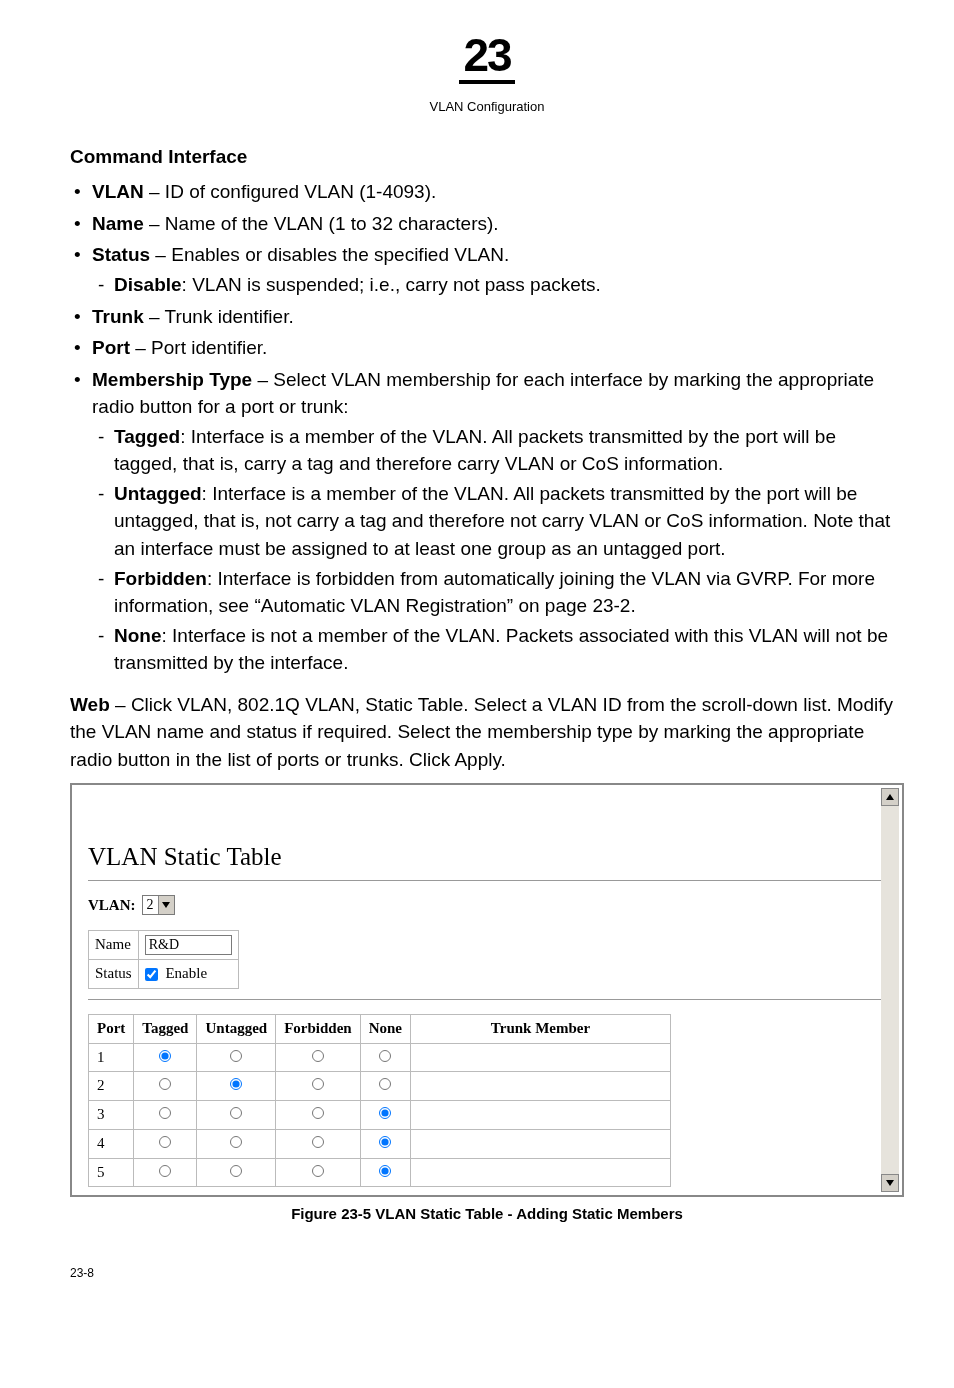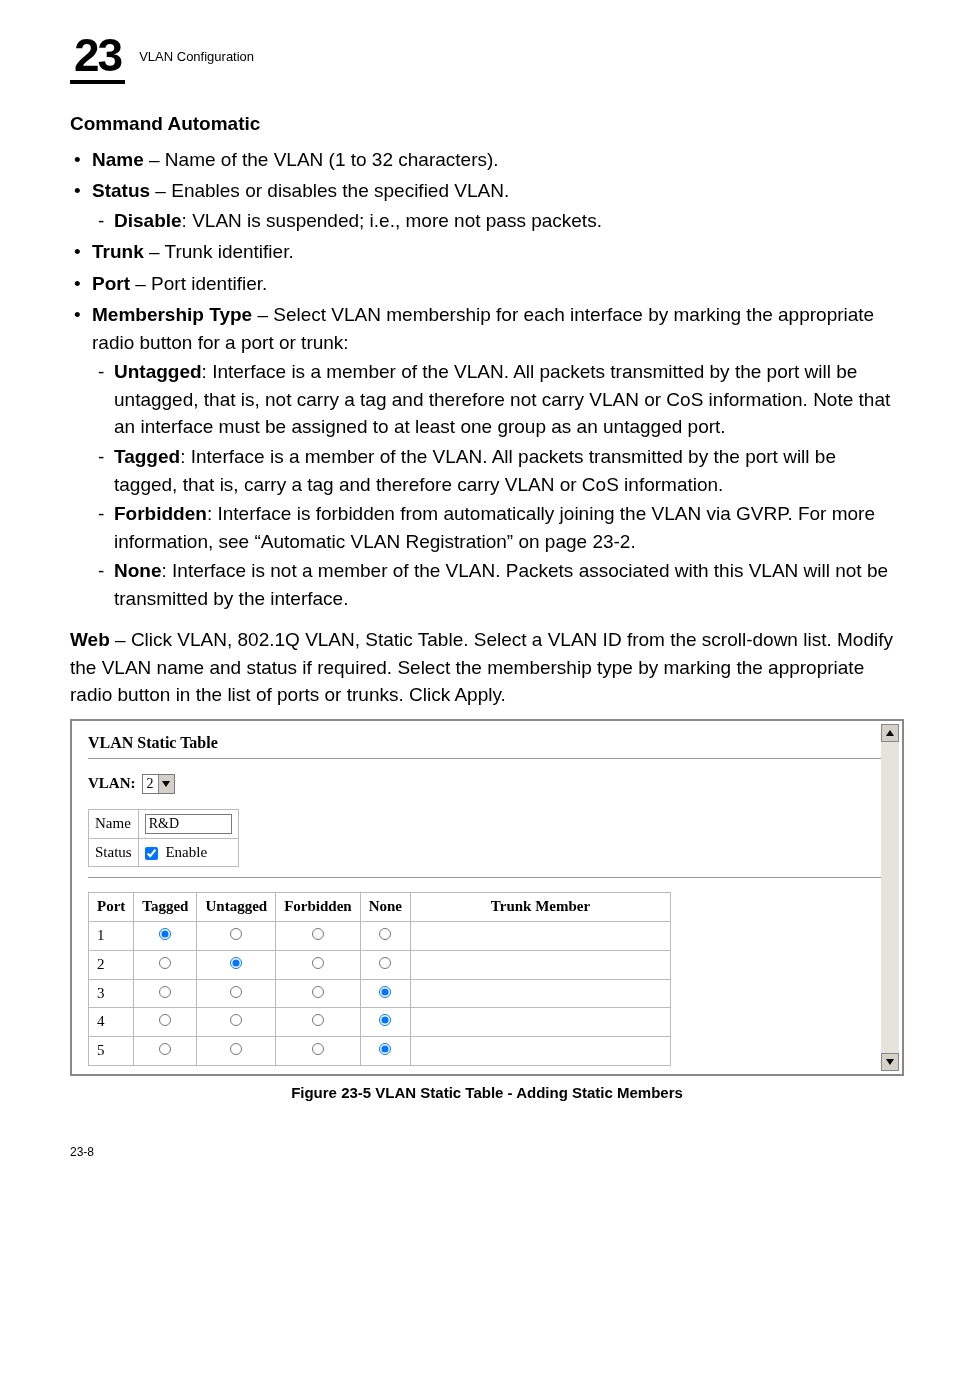--- a/index.html
+++ b/index.html
@@ -10,20 +10,21 @@
     color: #000;
     background: #fff;
     width: 954px;
     padding: 30px 50px 40px 70px;
   }
   .chapter-head {
     display: flex;
     align-items: center;
     gap: 14px;
     margin-bottom: 26px;
+    flex-direction: column;
   }
   .chapter-num {
     font-size: 46px;
     font-weight: 900;
     font-family: "Arial Black", Arial, sans-serif;
     line-height: 1;
     padding: 2px 4px;
     border-bottom: 4px solid #000;
     letter-spacing: -2px;
   }
@@ -59,23 +60,24 @@
   .para { margin-top: 14px; margin-bottom: 10px; }
   .figure-panel {
     border: 2px solid #888;
     background: #fff;
     padding: 10px 16px 8px;
     margin-top: 8px;
     position: relative;
   }
   .figure-title {
     font-family: "Times New Roman", serif;
-    font-weight: bold;
-    font-size: 16px;
+    font-weight: normal;
+    font-size: 25px;
     margin-bottom: 2px;
+    margin-top: 44px;
   }
   .figure-hr { border: none; border-top: 1px solid #999; margin: 4px 0 14px; }
   .vlan-label { font-family: "Times New Roman", serif; font-weight: bold; font-size: 15px; }
   .vlan-row { display: flex; align-items: center; gap: 6px; margin-bottom: 14px; }
   .select-like {
     display: inline-flex;
     align-items: center;
     border: 1px solid #7a7a7a;
     background: #fff;
     height: 20px;
@@ -139,35 +141,36 @@
   .page-num { margin-top: 40px; font-size: 12px; }
 </style>
 </head>
 <body>
 
 <div class="chapter-head">
   <div class="chapter-num">23</div>
   <div class="chapter-title">VLAN Configuration</div>
 </div>
 
-<div class="section-heading">Command Automatic</div>
+<div class="section-heading">Command Interface</div>
 
 <ul class="top">
+  <li><b>VLAN</b><span> – ID of configured VLAN (1-4093).</span></li>
   <li><b>Name</b><span> – Name of the VLAN (1 to 32 characters).</span></li>
   <li><b>Status</b><span> – Enables or disables the specified VLAN.</span>
     <ul class="sub">
-      <li><b>Disable</b><span>: VLAN is suspended; i.e., more not pass packets.</span></li>
+      <li><b>Disable</b><span>: VLAN is suspended; i.e., carry not pass packets.</span></li>
     </ul>
   </li>
   <li><b>Trunk</b><span> – Trunk identifier.</span></li>
   <li><b>Port</b><span> – Port identifier.</span></li>
   <li><b>Membership Type</b><span> – Select VLAN membership for each interface by marking the appropriate radio button for a port or trunk:</span>
     <ul class="sub">
+      <li><b>Tagged</b><span>: Interface is a member of the VLAN. All packets transmitted by the port will be tagged, that is, carry a tag and therefore carry VLAN or CoS information.</span></li>
       <li><b>Untagged</b><span>: Interface is a member of the VLAN. All packets transmitted by the port will be untagged, that is, not carry a tag and therefore not carry VLAN or CoS information. Note that an interface must be assigned to at least one group as an untagged port.</span></li>
-      <li><b>Tagged</b><span>: Interface is a member of the VLAN. All packets transmitted by the port will be tagged, that is, carry a tag and therefore carry VLAN or CoS information.</span></li>
       <li><b>Forbidden</b><span>: Interface is forbidden from automatically joining the VLAN via GVRP. For more information, see “Automatic VLAN Registration” on page 23-2.</span></li>
       <li><b>None</b><span>: Interface is not a member of the VLAN. Packets associated with this VLAN will not be transmitted by the interface.</span></li>
     </ul>
   </li>
 </ul>
 
 <p class="para"><b>Web</b><span> – Click VLAN, 802.1Q VLAN, Static Table. Select a VLAN ID from the scroll-down list. Modify the VLAN name and status if required. Select the membership type by marking the appropriate radio button in the list of ports or trunks. Click Apply.</span></p>
 
 <div class="figure-panel">
   <div class="figure-title">VLAN Static Table</div>

